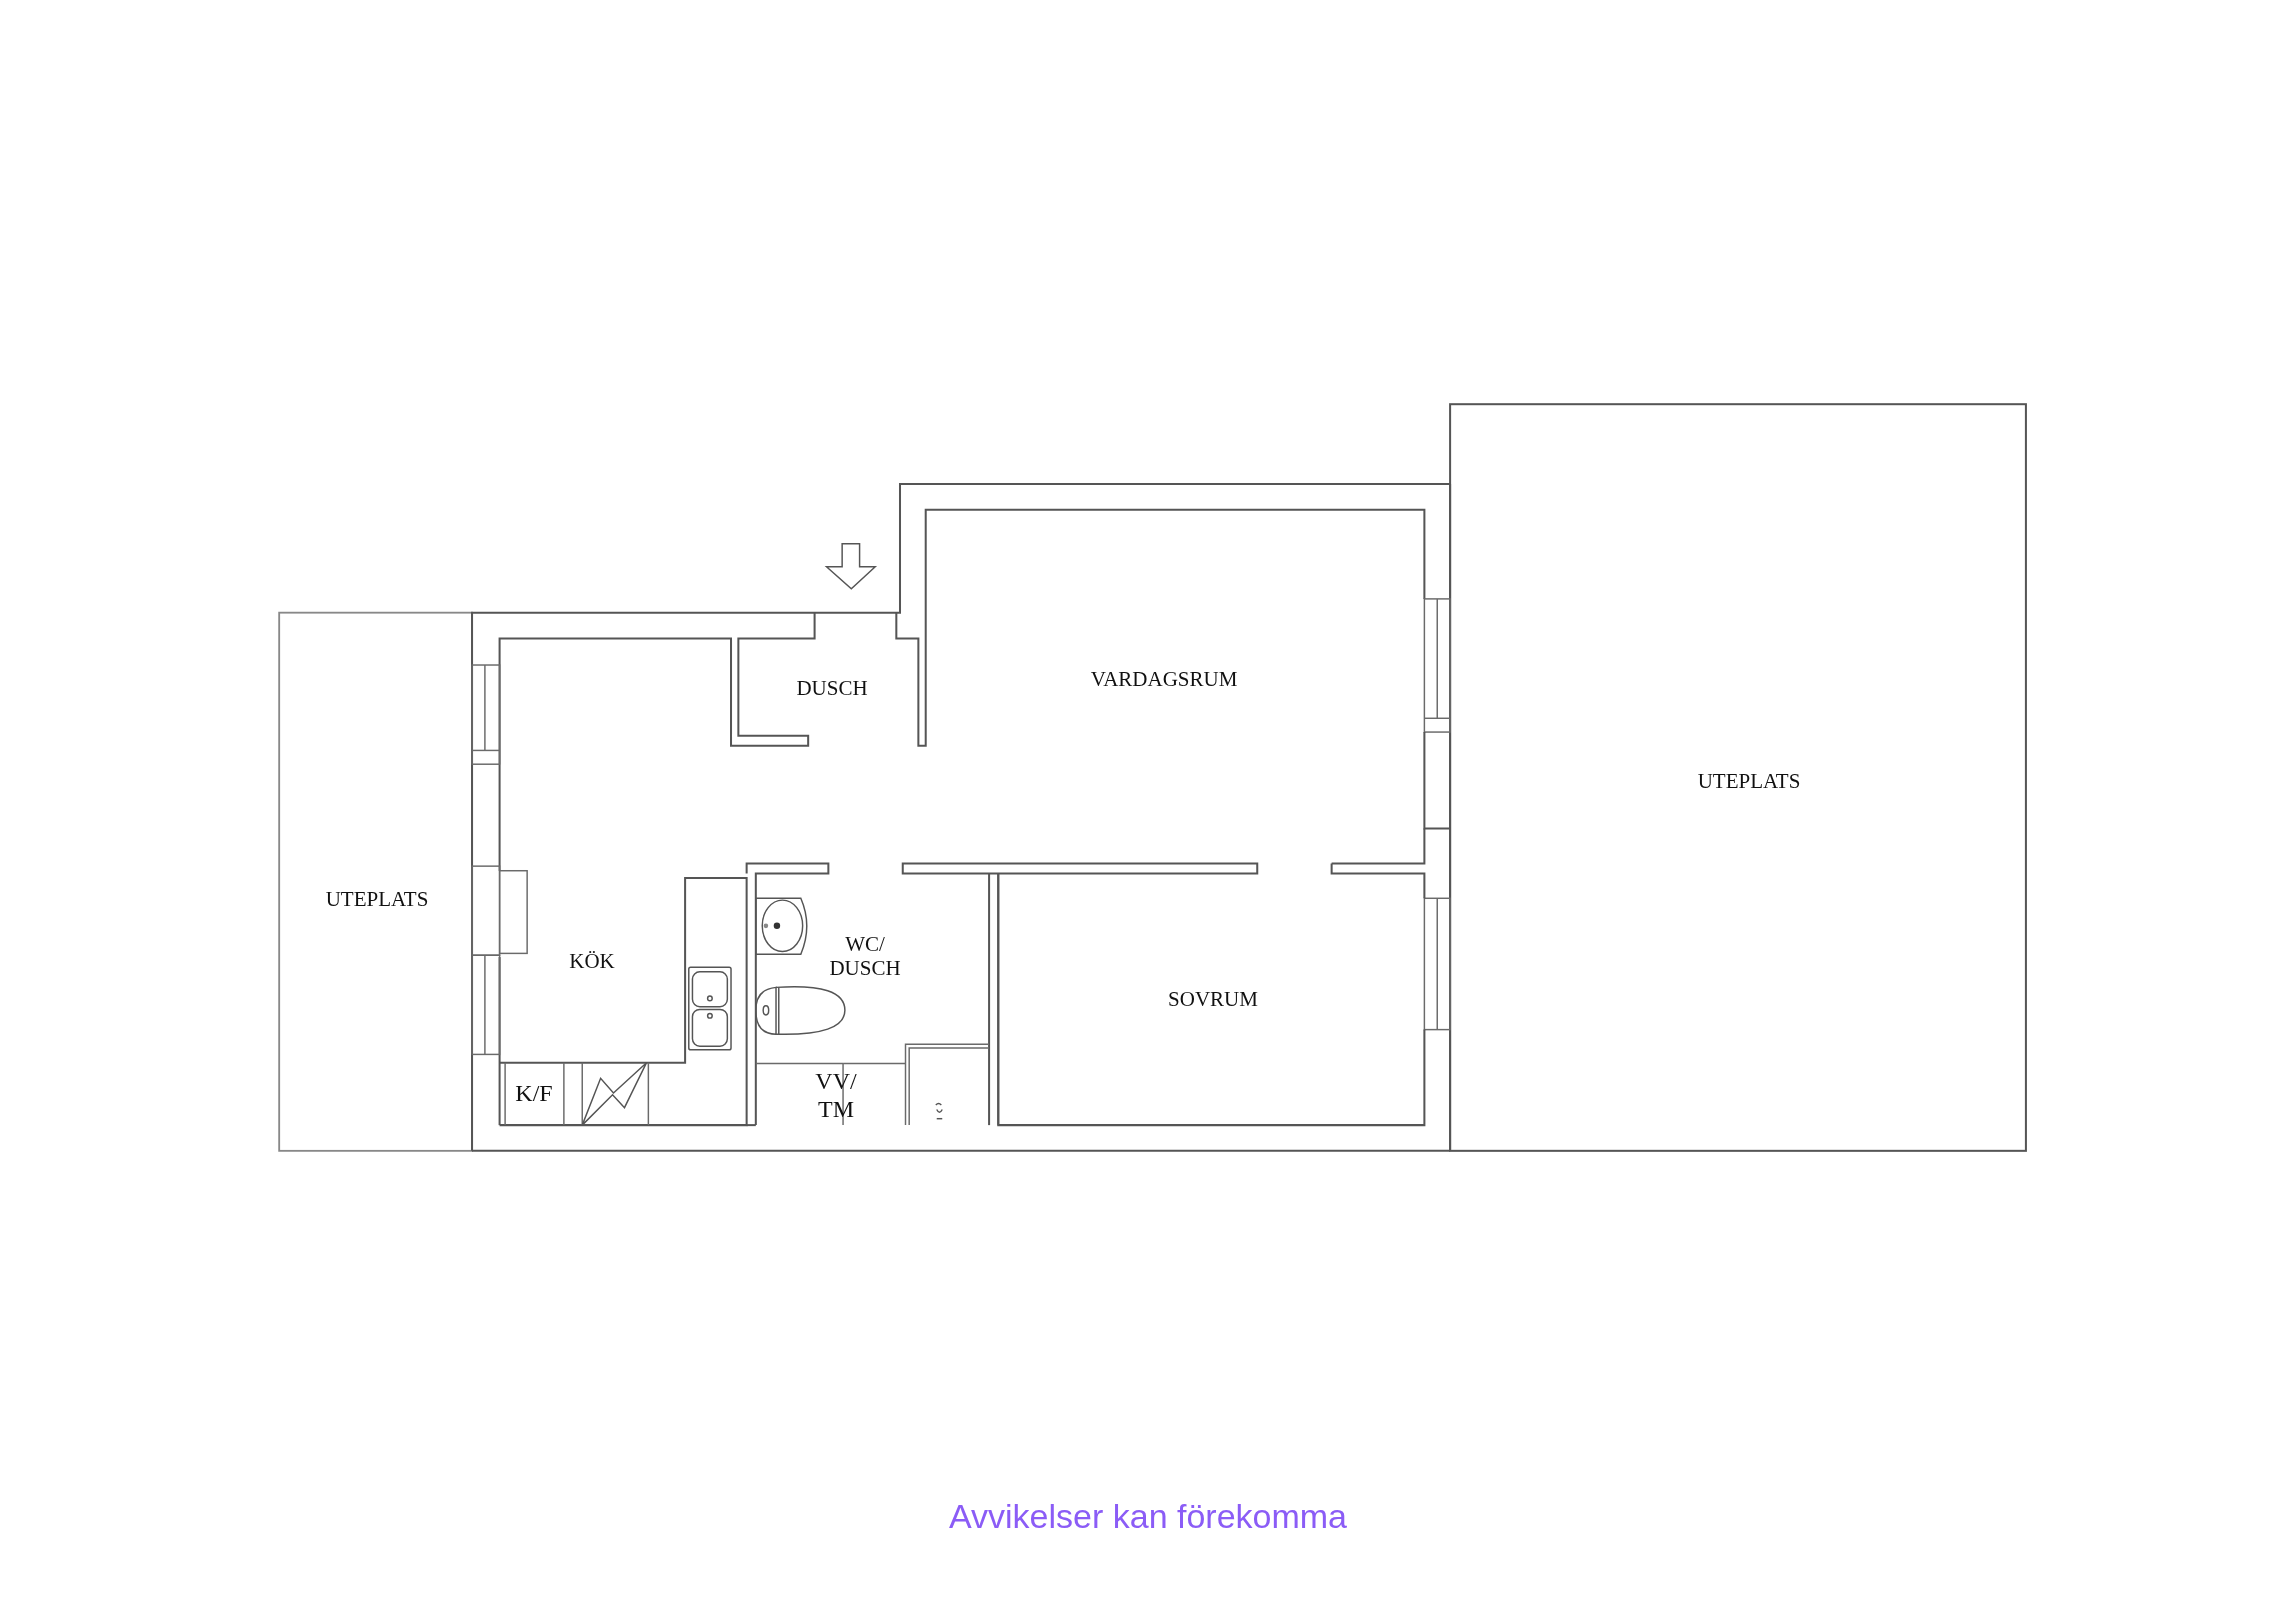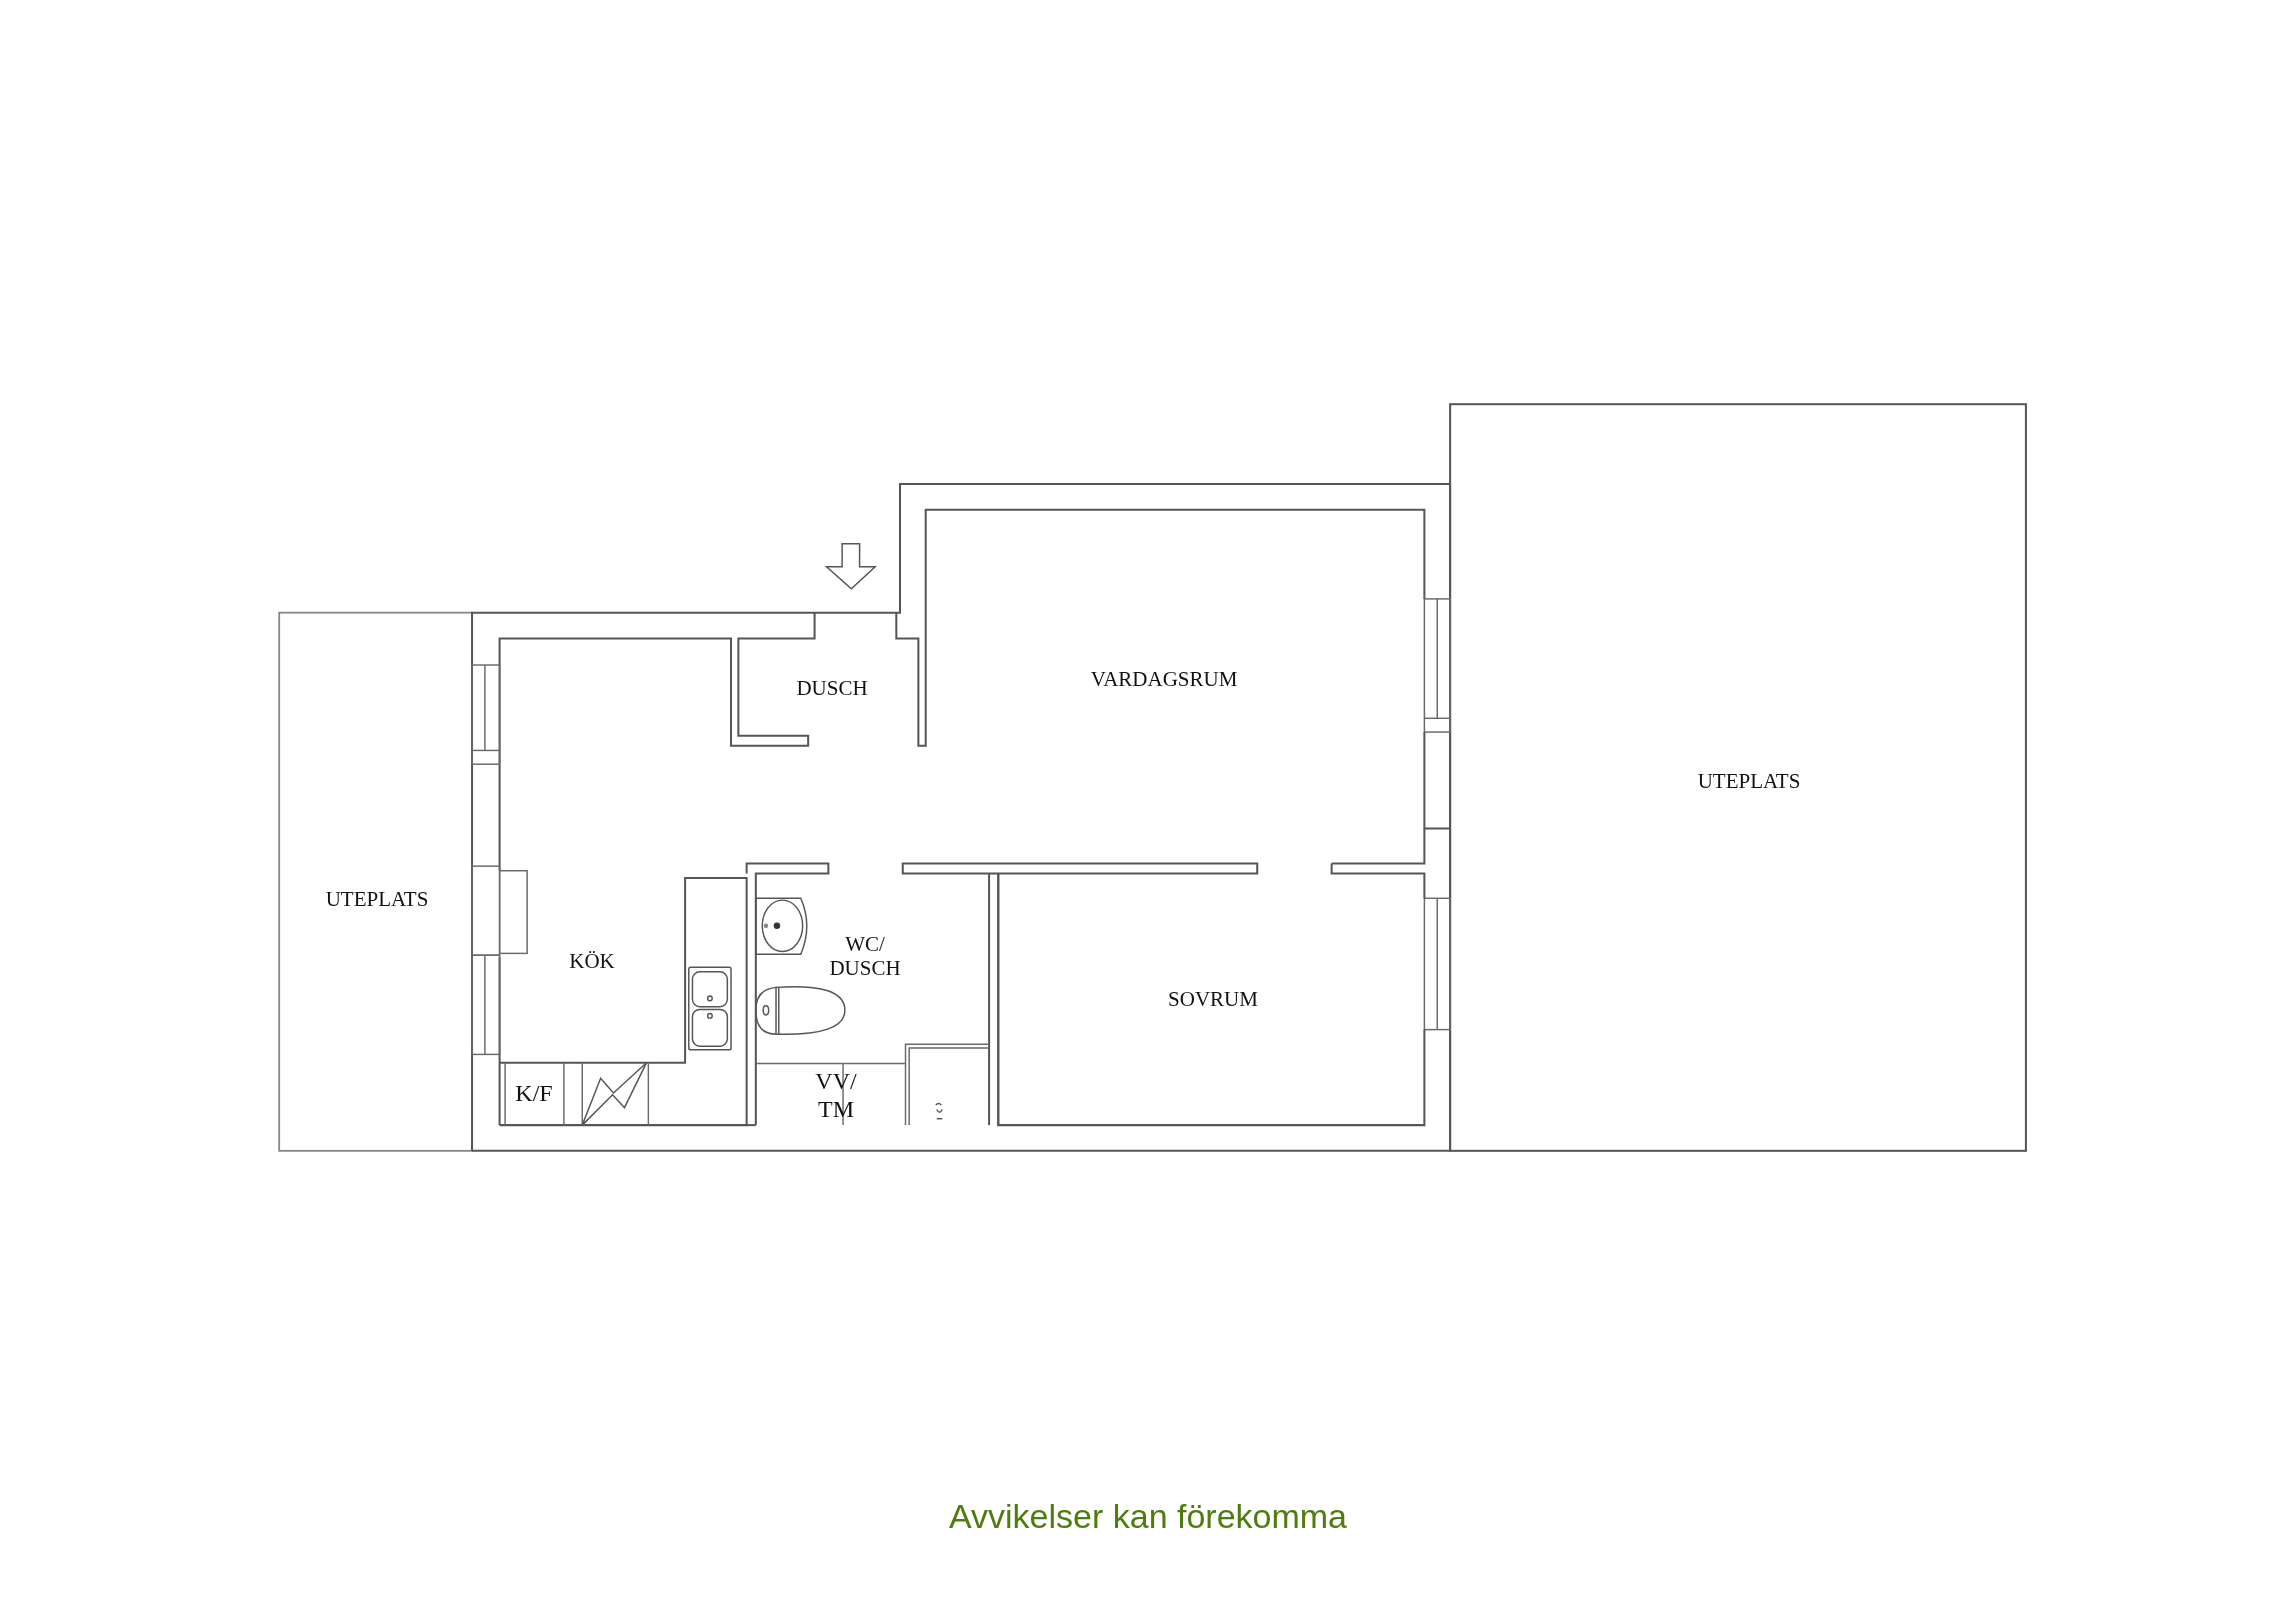--- a/index.html
+++ b/index.html
@@ -19,21 +19,21 @@
       transform: translate(-50%, -50%);
       white-space: nowrap;
     }
     .small-label { font-size: 24px; }
     .disclaimer {
       position: absolute;
       left: 1148px; top: 1516px;
       transform: translate(-50%, -50%);
       font-family: "Liberation Sans", "DejaVu Sans", sans-serif;
       font-size: 34px;
-      color: #4d7c0f;
+      color: #8b5cf6;
       white-space: nowrap;
     }
   </style>
 </head>
 <body>
 
 <svg id="plan" viewBox="0 0 2499 1767" xmlns="http://www.w3.org/2000/svg">
 
   <rect class="ext" x="304" y="667" width="210" height="586"></rect>
 

